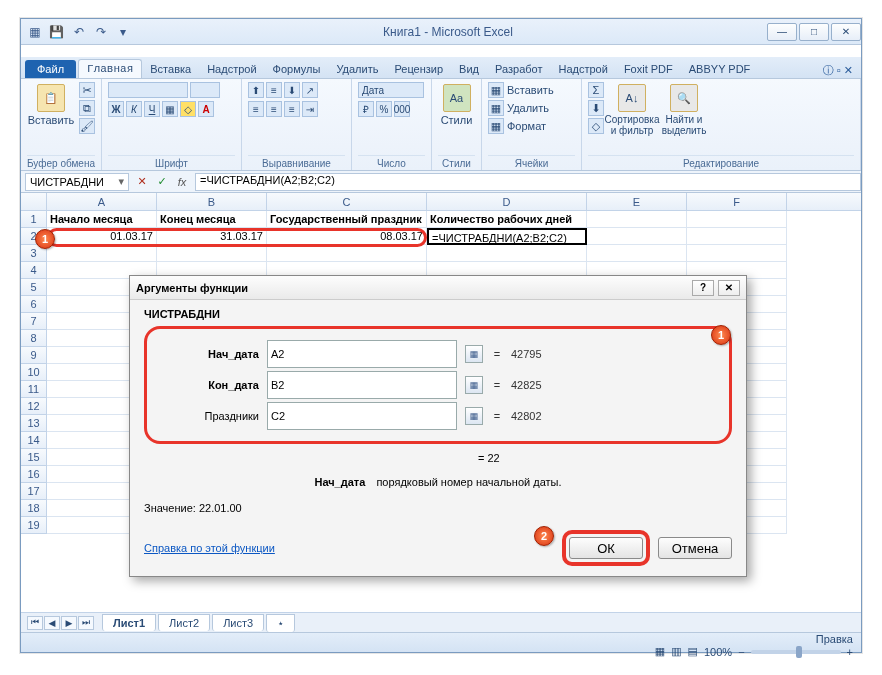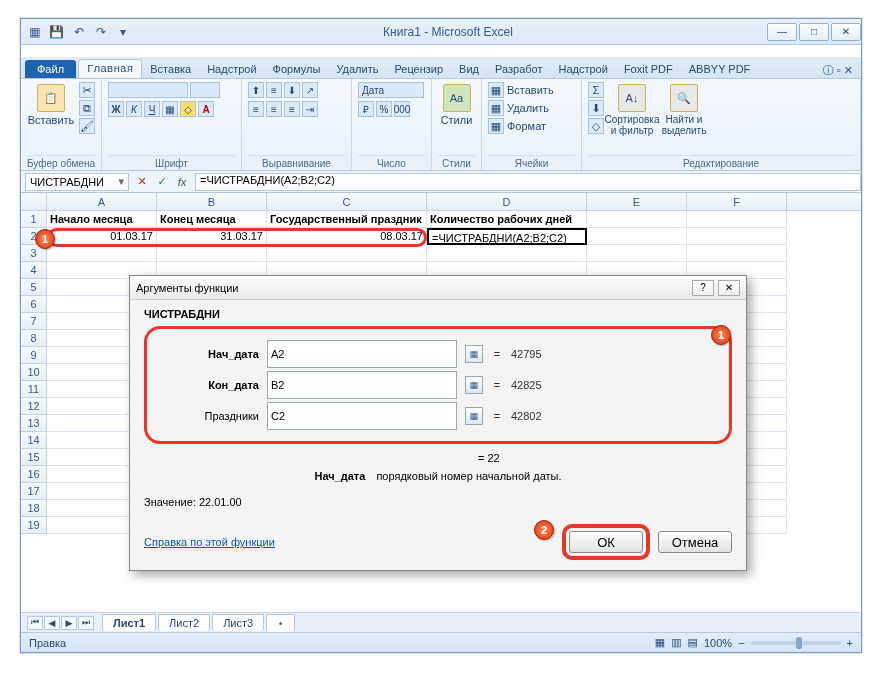--- a/index.html
+++ b/index.html
@@ -51,53 +51,53 @@
 .rowh { width: 26px; background: linear-gradient(#f7fafd,#e7eff9); border-right: 1px solid #c2d3e8; border-bottom: 1px solid #c2d3e8; text-align:center; line-height:17px; color:#3a5a8a; }
 .cell { border-right: 1px solid #dbe5f1; border-bottom: 1px solid #dbe5f1; padding: 0 3px; line-height: 17px; overflow: hidden; white-space: nowrap; }
 .cell.r { text-align: right; }
 .header-row .cell { font-weight: bold; background: #fff; }
 .row2-hl { position: absolute; left: 26px; top: 35px; height: 19px; width: 380px; border: 3px solid #e8342a; border-radius: 14px; pointer-events: none; }
 .badge { position: absolute; width: 20px; height: 20px; border-radius: 50%; background: radial-gradient(#ff8a50,#d83010); color:#fff; font-size:11px; font-weight:bold; display:flex;align-items:center;justify-content:center; border:1px solid #a02000; box-shadow: 1px 1px 2px rgba(0,0,0,.3); }
 .badge.b1 { left: 14px; top: 36px; }
 .cell.active { border: 2px solid #000; }
 
 .dialog { position: absolute; left: 108px; top: 82px; width: 618px; background: #f4f4f4; border: 1px solid #888; box-shadow: 4px 4px 10px rgba(0,0,0,.35); font-size: 11px; }
-.dialog-title { background: linear-gradient(#fdfdfd,#eaeaea); height: 24px; display:flex; align-items:center; justify-content:space-between; padding: 0 6px; border-bottom:1px solid #ccc; }
+.dialog-title { background: linear-gradient(#fdfdfd,#eaeaea); height: 24px; display:flex; align-items:center; justify-content:space-between; padding: 0 6px; border-bottom:1px solid #ccc;font-weight:bold; }
 .dialog-title .dctl { display:flex; gap:4px; }
 .dialog-title .dctl span { width:22px;height:16px;border:1px solid #aaa;background:linear-gradient(#fff,#eee);display:flex;align-items:center;justify-content:center;font-size:10px; }
 .dialog-body { padding: 8px 14px 10px 14px; background: #f4f4f4; }
 .fname { font-weight: bold; margin-bottom: 6px; }
 .args-box { border: 3px solid #e8342a; border-radius: 16px; padding: 8px 12px; position: relative; margin-bottom: 8px; }
 .arg-row { display: flex; align-items: center; gap: 8px; margin: 3px 0; }
 .arg-label { width: 100px; text-align: right; }
 .arg-label.bold { font-weight: bold; }
 .arg-input { width: 190px; height: 28px; border: 1px solid #9aa; background:#fff; padding: 0 3px; font-size:11px; }
 .arg-picker { width: 18px; height: 18px; border:1px solid #9aa; background: linear-gradient(#fff,#dce6f2); display:inline-flex;align-items:center;justify-content:center;font-size:9px;color:#3a5a8a; }
 .arg-eq { color:#333; width:12px; text-align:center; }
 .arg-val { color:#333; }
 .args-badge { position: absolute; right: -2px; top: -4px; }
-.result-line { padding-left: 334px; margin-bottom: 6px; }
+.result-line { padding-left: 334px; margin-bottom: 12px; }
 .desc { margin: 6px 0; }
 .desc-sub { text-align: center; margin-bottom: 14px; }
 .desc-sub b { margin-right: 8px; }
 .value-line { margin: 6px 0 10px 0; }
 .dialog-footer { display:flex; align-items:center; justify-content: space-between; padding-top: 6px; }
 .help-link { color: #0b57c3; text-decoration: underline; cursor: pointer; }
 .dlg-buttons { display:flex; gap:8px; align-items:center; position: relative; }
 .dlg-btn { width: 74px; height: 22px; border:1px solid #8a8a8a; background: linear-gradient(#fdfdfd,#e4e4e4); border-radius: 3px; font-size:13px; cursor:pointer; }
 .ok-hl { border: 4px solid #e8342a; border-radius: 10px; padding: 3px; display:inline-flex; }
 .badge.b2 { left: -28px; top: -4px; }
 
 .sheet-tabs { position:absolute; bottom: 20px; left: 0; right: 0; height: 20px; background:#e9f0f9; border-top:1px solid #c2d3e8; display:flex;align-items:center;font-size:11px;color:#2a4b75; padding-left:6px; gap:2px; }
 .sheet-tabs .nav { display:flex; gap:1px; margin-right:6px; }
 .sheet-tabs .nav span { width:16px;height:14px;border:1px solid #b6c8dd;background:#f5f9fe;display:flex;align-items:center;justify-content:center;font-size:9px; }
 .sheet-tab { padding: 2px 10px; background:#fff; border:1px solid #b6c8dd; border-bottom:none; border-radius: 0 0 3px 3px; }
 .sheet-tab.active { font-weight:bold; }
 
-.statusbar { position:absolute; bottom:0; left:0; right:0; height:20px; background: linear-gradient(#e3edf9,#d4e3f4); border-top:1px solid #b6c8dd; display:flex;align-items:center;justify-content:space-between;font-size:11px;color:#2a4b75;padding:0 8px; }
+.statusbar { position:absolute; bottom:0; left:0; right:0; height:20px; background: linear-gradient(#e3edf9,#d4e3f4); border-top:1px solid #b6c8dd; display:flex;align-items:flex-end;justify-content:space-between;font-size:11px;color:#2a4b75;padding:0 8px;flex-direction:column; }
 .statusbar .zoom { display:flex;align-items:center;gap:6px; }
 .zoom-slider { width:90px;height:4px;background:#c2d3e8;position:relative;border-radius:2px; }
 .zoom-slider::after { content:""; position:absolute; left:45px; top:-4px; width:6px;height:12px;background:#8aa5c8;border-radius:2px; }
 </style>
 </head>
 <body>
 
 <div class="window-frame">
   <div class="titlebar">
     <div class="qat">

